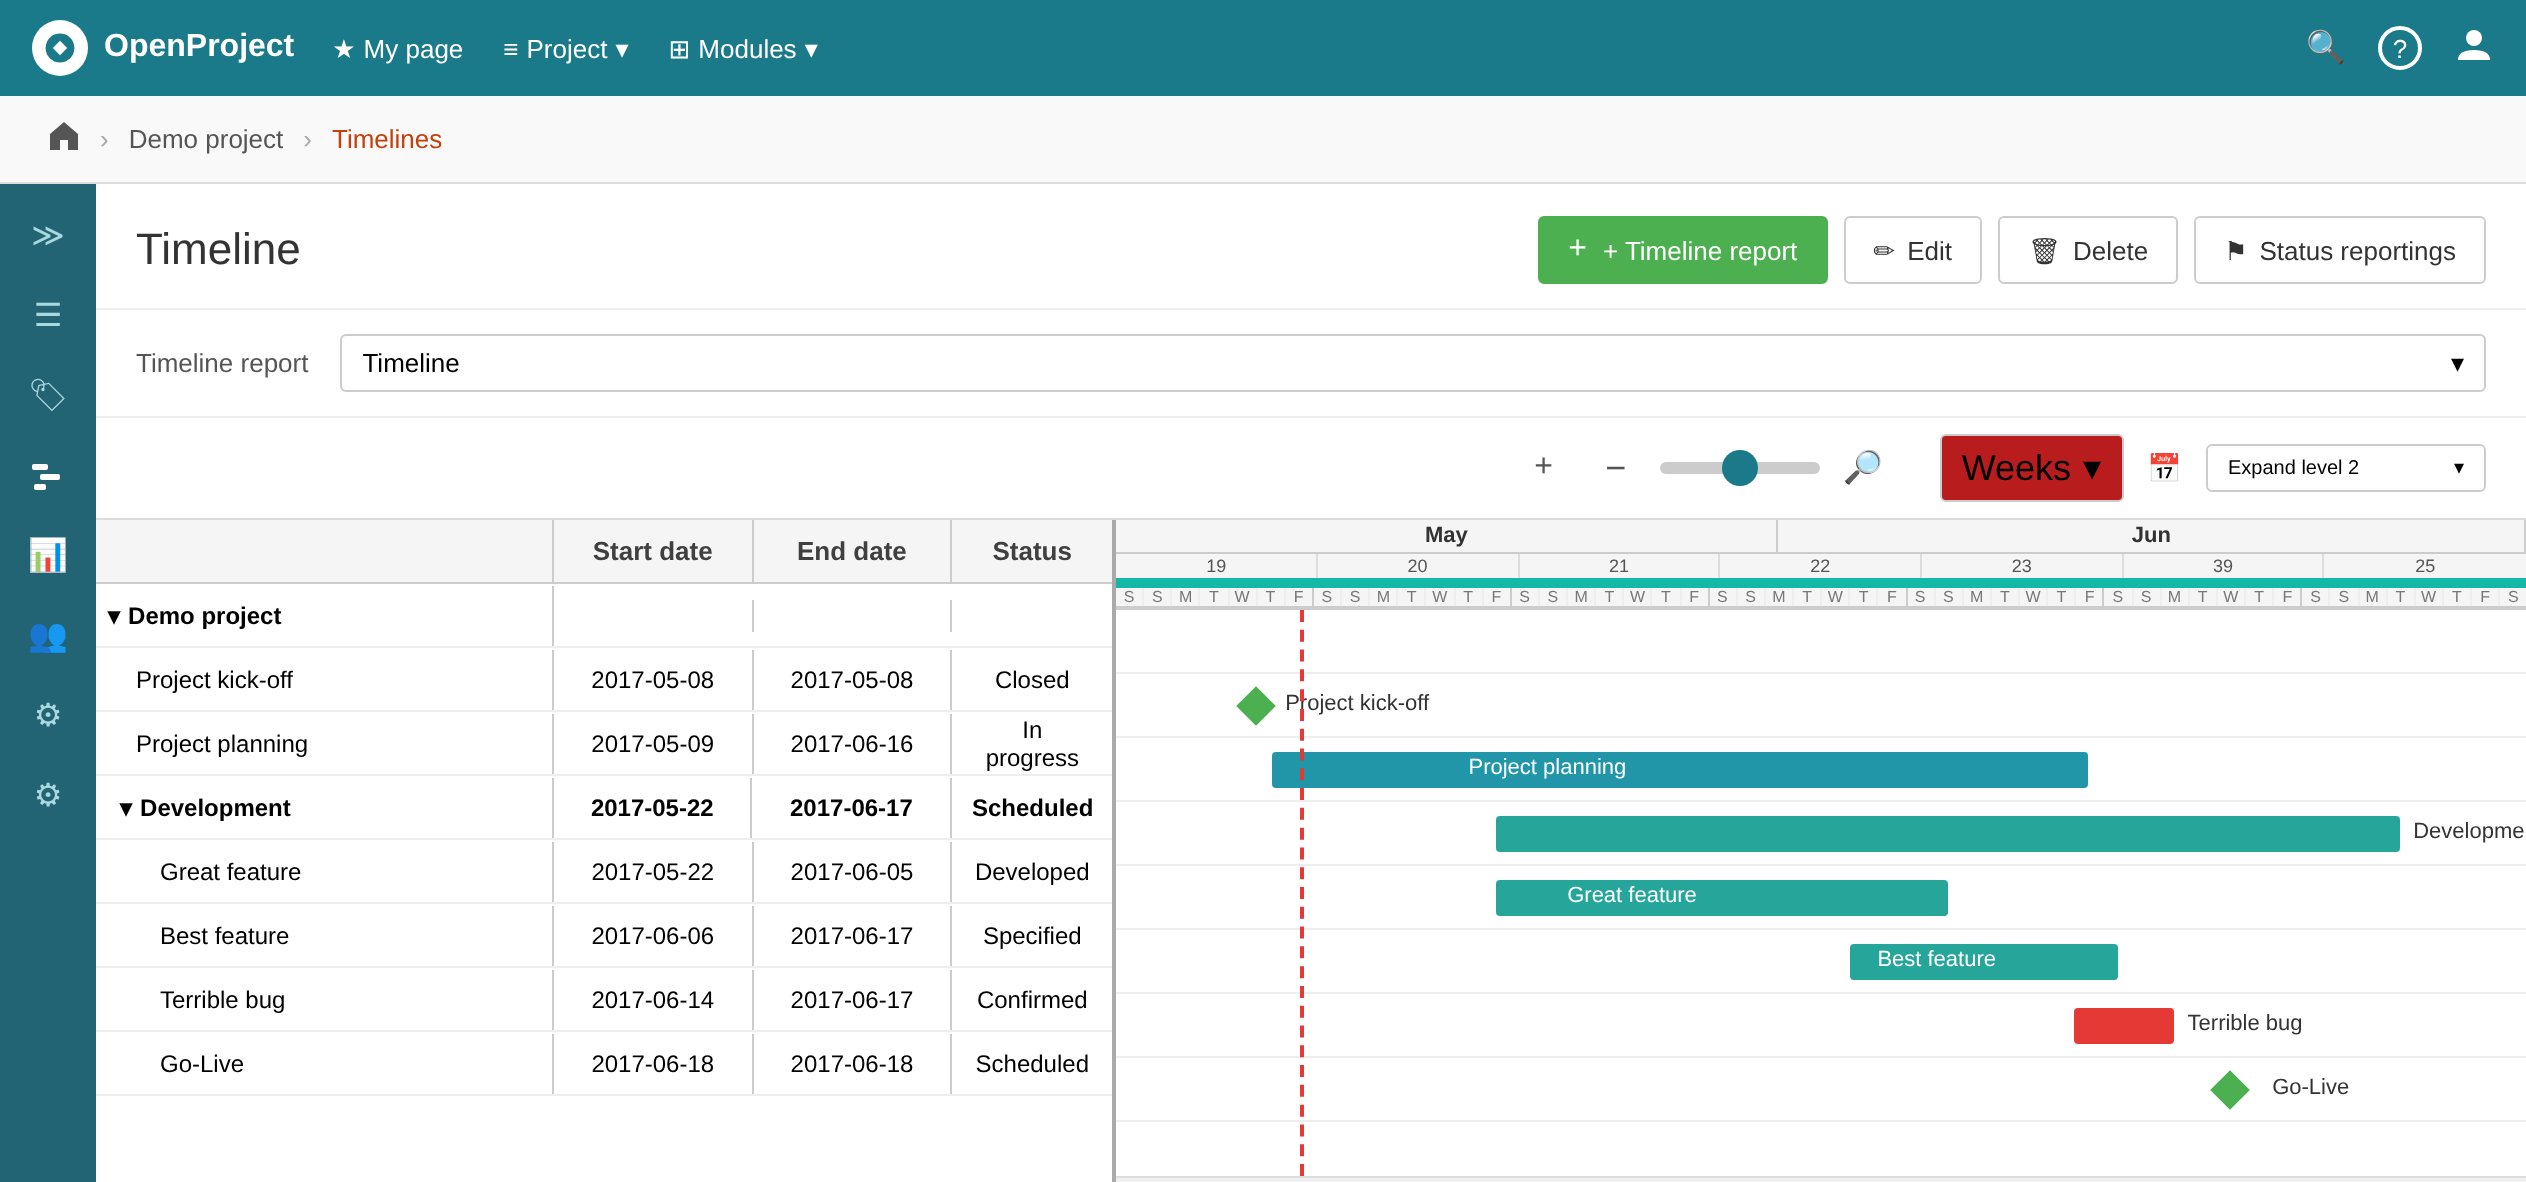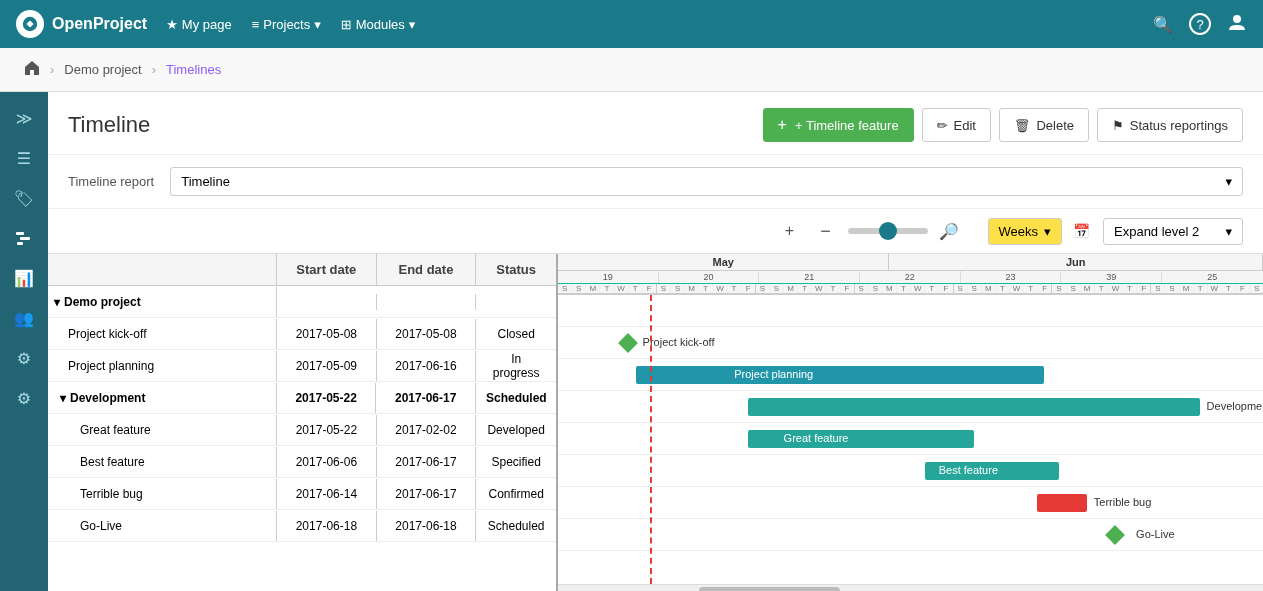--- a/index.html
+++ b/index.html
@@ -32,21 +32,21 @@
       background: #f9f9f9;
       border-bottom: 1px solid #ddd;
       padding: 8px 16px;
       display: flex;
       align-items: center;
       gap: 0;
     }
     .breadcrumb-home { color: #555; cursor: pointer; padding: 4px 8px; }
     .breadcrumb-sep { color: #aaa; margin: 0 2px; }
     .breadcrumb-item { color: #555; cursor: pointer; padding: 4px 8px; font-size: 13px; }
-    .breadcrumb-item.active { color: #8b5cf6; }
+    .breadcrumb-item.active { color: #c2410c; }
 
     
     .main-layout {
       display: flex;
       height: calc(591px - 48px - 36px);
     }
 
     
     .left-sidebar {
       width: 48px;
@@ -130,25 +130,25 @@
     .zoom-slider {
       width: 80px; height: 6px; background: #ccc; border-radius: 3px; position: relative;
     }
     .zoom-handle {
       width: 18px; height: 18px; background: #1a7a8a; border-radius: 50%;
       position: absolute; top: -6px; left: 50%;
       transform: translateX(-50%);
       cursor: pointer;
     }
     .period-select {
-      border: 1px solid #ccc; border-radius: 3px; padding: 5px 10px; font-size: 13px;
-      background: #fde047; cursor: pointer; display: flex; align-items: center; gap: 6px;
+      border: 1px solid #ccc; border-radius: 3px; padding: 5px 10px; font-size: 18px;
+      background: #b91c1c; cursor: pointer; display: flex; align-items: center; gap: 6px;
     }
     .expand-select {
-      border: 1px solid #ccc; border-radius: 3px; padding: 5px 10px; font-size: 13px;
+      border: 1px solid #ccc; border-radius: 3px; padding: 5px 10px; font-size: 10px;
       background: white; cursor: pointer; display: flex; align-items: center; gap: 6px; min-width: 140px;
       justify-content: space-between;
     }
 
     
     .gantt-container {
       flex: 1;
       overflow: hidden;
       display: flex;
       flex-direction: column;
@@ -303,21 +303,21 @@
     </div>
     <span>OpenProject</span>
   </a>
   <div class="nav-items">
     <div class="nav-item">
       <span>★</span>
       <span>My page</span>
     </div>
     <div class="nav-item">
       <span>≡</span>
-      <span>Projects</span>
+      <span>Project</span>
       <span>▾</span>
     </div>
     <div class="nav-item">
       <span>⊞</span>
       <span>Modules</span>
       <span>▾</span>
     </div>
   </div>
   <div class="nav-right">
     <div class="nav-icon-btn">🔍</div>
@@ -362,21 +362,21 @@
     <div class="sidebar-icon">⚙</div>
   </div>
 
   <div class="content">
 
     <div class="page-header">
       <h1 class="page-title">Timeline</h1>
       <div class="header-actions">
         <button class="btn btn-green">
           <span style="font-size:16px;">+</span>
-          <span style="margin-left:2px;">+ Timeline feature</span>
+          <span style="margin-left:2px;">+ Timeline report</span>
         </button>
         <button class="btn btn-default">
           <span>✏</span>
           <span>Edit</span>
         </button>
         <button class="btn btn-danger">
           <span>🗑</span>
           <span>Delete</span>
         </button>
         <button class="btn btn-default">
@@ -456,21 +456,21 @@
             </div>
             <div class="col-start">2017-05-22</div>
             <div class="col-end">2017-06-17</div>
             <div class="col-status">Scheduled</div>
           </div>
           <div class="gantt-row">
             <div class="col-name" style="padding-left:32px;">
                 <span>Great feature</span>
               </div>
             <div class="col-start">2017-05-22</div>
-            <div class="col-end">2017-02-02</div>
+            <div class="col-end">2017-06-05</div>
             <div class="col-status">Developed</div>
           </div>
           <div class="gantt-row">
             <div class="col-name" style="padding-left:32px;">
                 <span>Best feature</span>
               </div>
             <div class="col-start">2017-06-06</div>
             <div class="col-end">2017-06-17</div>
             <div class="col-status">Specified</div>
           </div>
@@ -494,21 +494,21 @@
 
         <div class="gantt-right" style="position:relative;">
 
           <div class="gantt-chart-header">
 
             <div class="gantt-month-row">
               <div class="gantt-month" style="width:47%;border-right:1px solid #ccc;">May</div>
               <div class="gantt-month" style="width:53%;">Jun</div>
             </div>
 
-            <div class="gantt-week-row" style="border-bottom:1px solid #14b8a6;">
+            <div class="gantt-week-row" style="border-bottom:5px solid #14b8a6;justify-content:flex-end;">
               <div class="gantt-week-num" style="width:14.28%;">19</div>
               <div class="gantt-week-num" style="width:14.28%;">20</div>
               <div class="gantt-week-num" style="width:14.28%;">21</div>
               <div class="gantt-week-num" style="width:14.28%;">22</div>
               <div class="gantt-week-num" style="width:14.28%;">23</div>
               <div class="gantt-week-num" style="width:14.28%;">39</div>
               <div class="gantt-week-num" style="width:14.28%;border-right:none;">25</div>
             </div>
 
             <div class="gantt-days-row" style="border-bottom:1px solid #ccc;">

